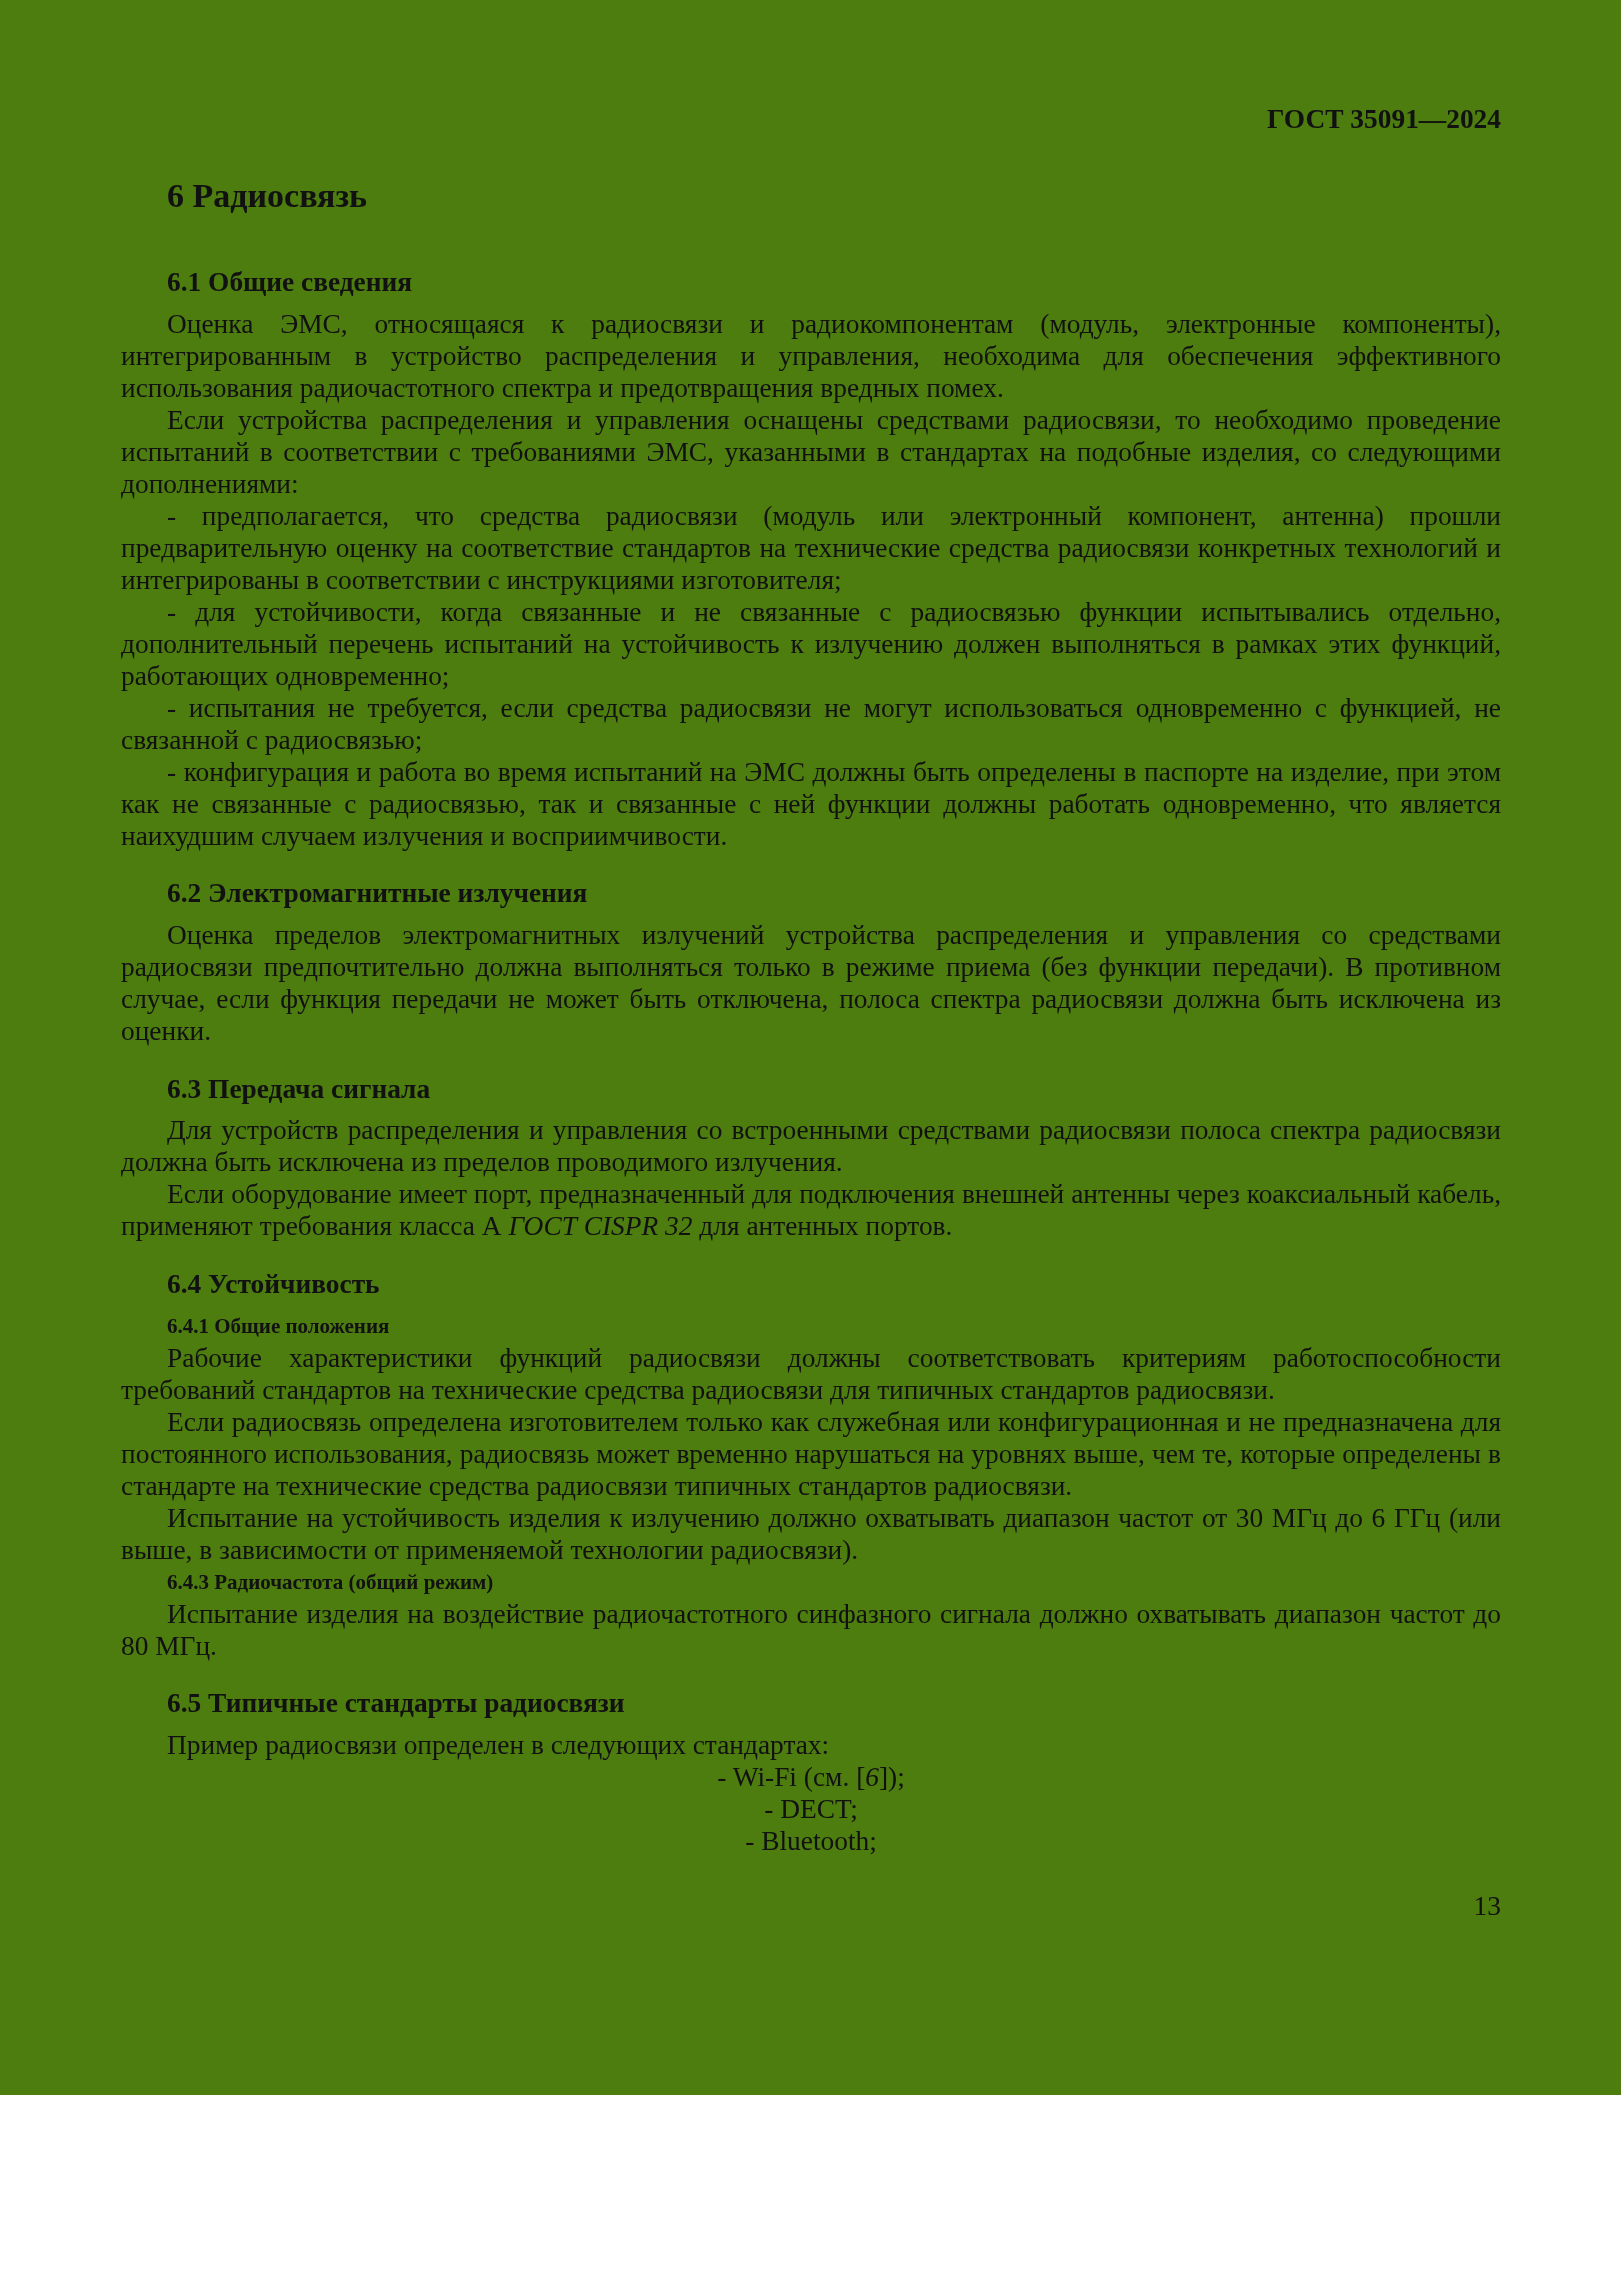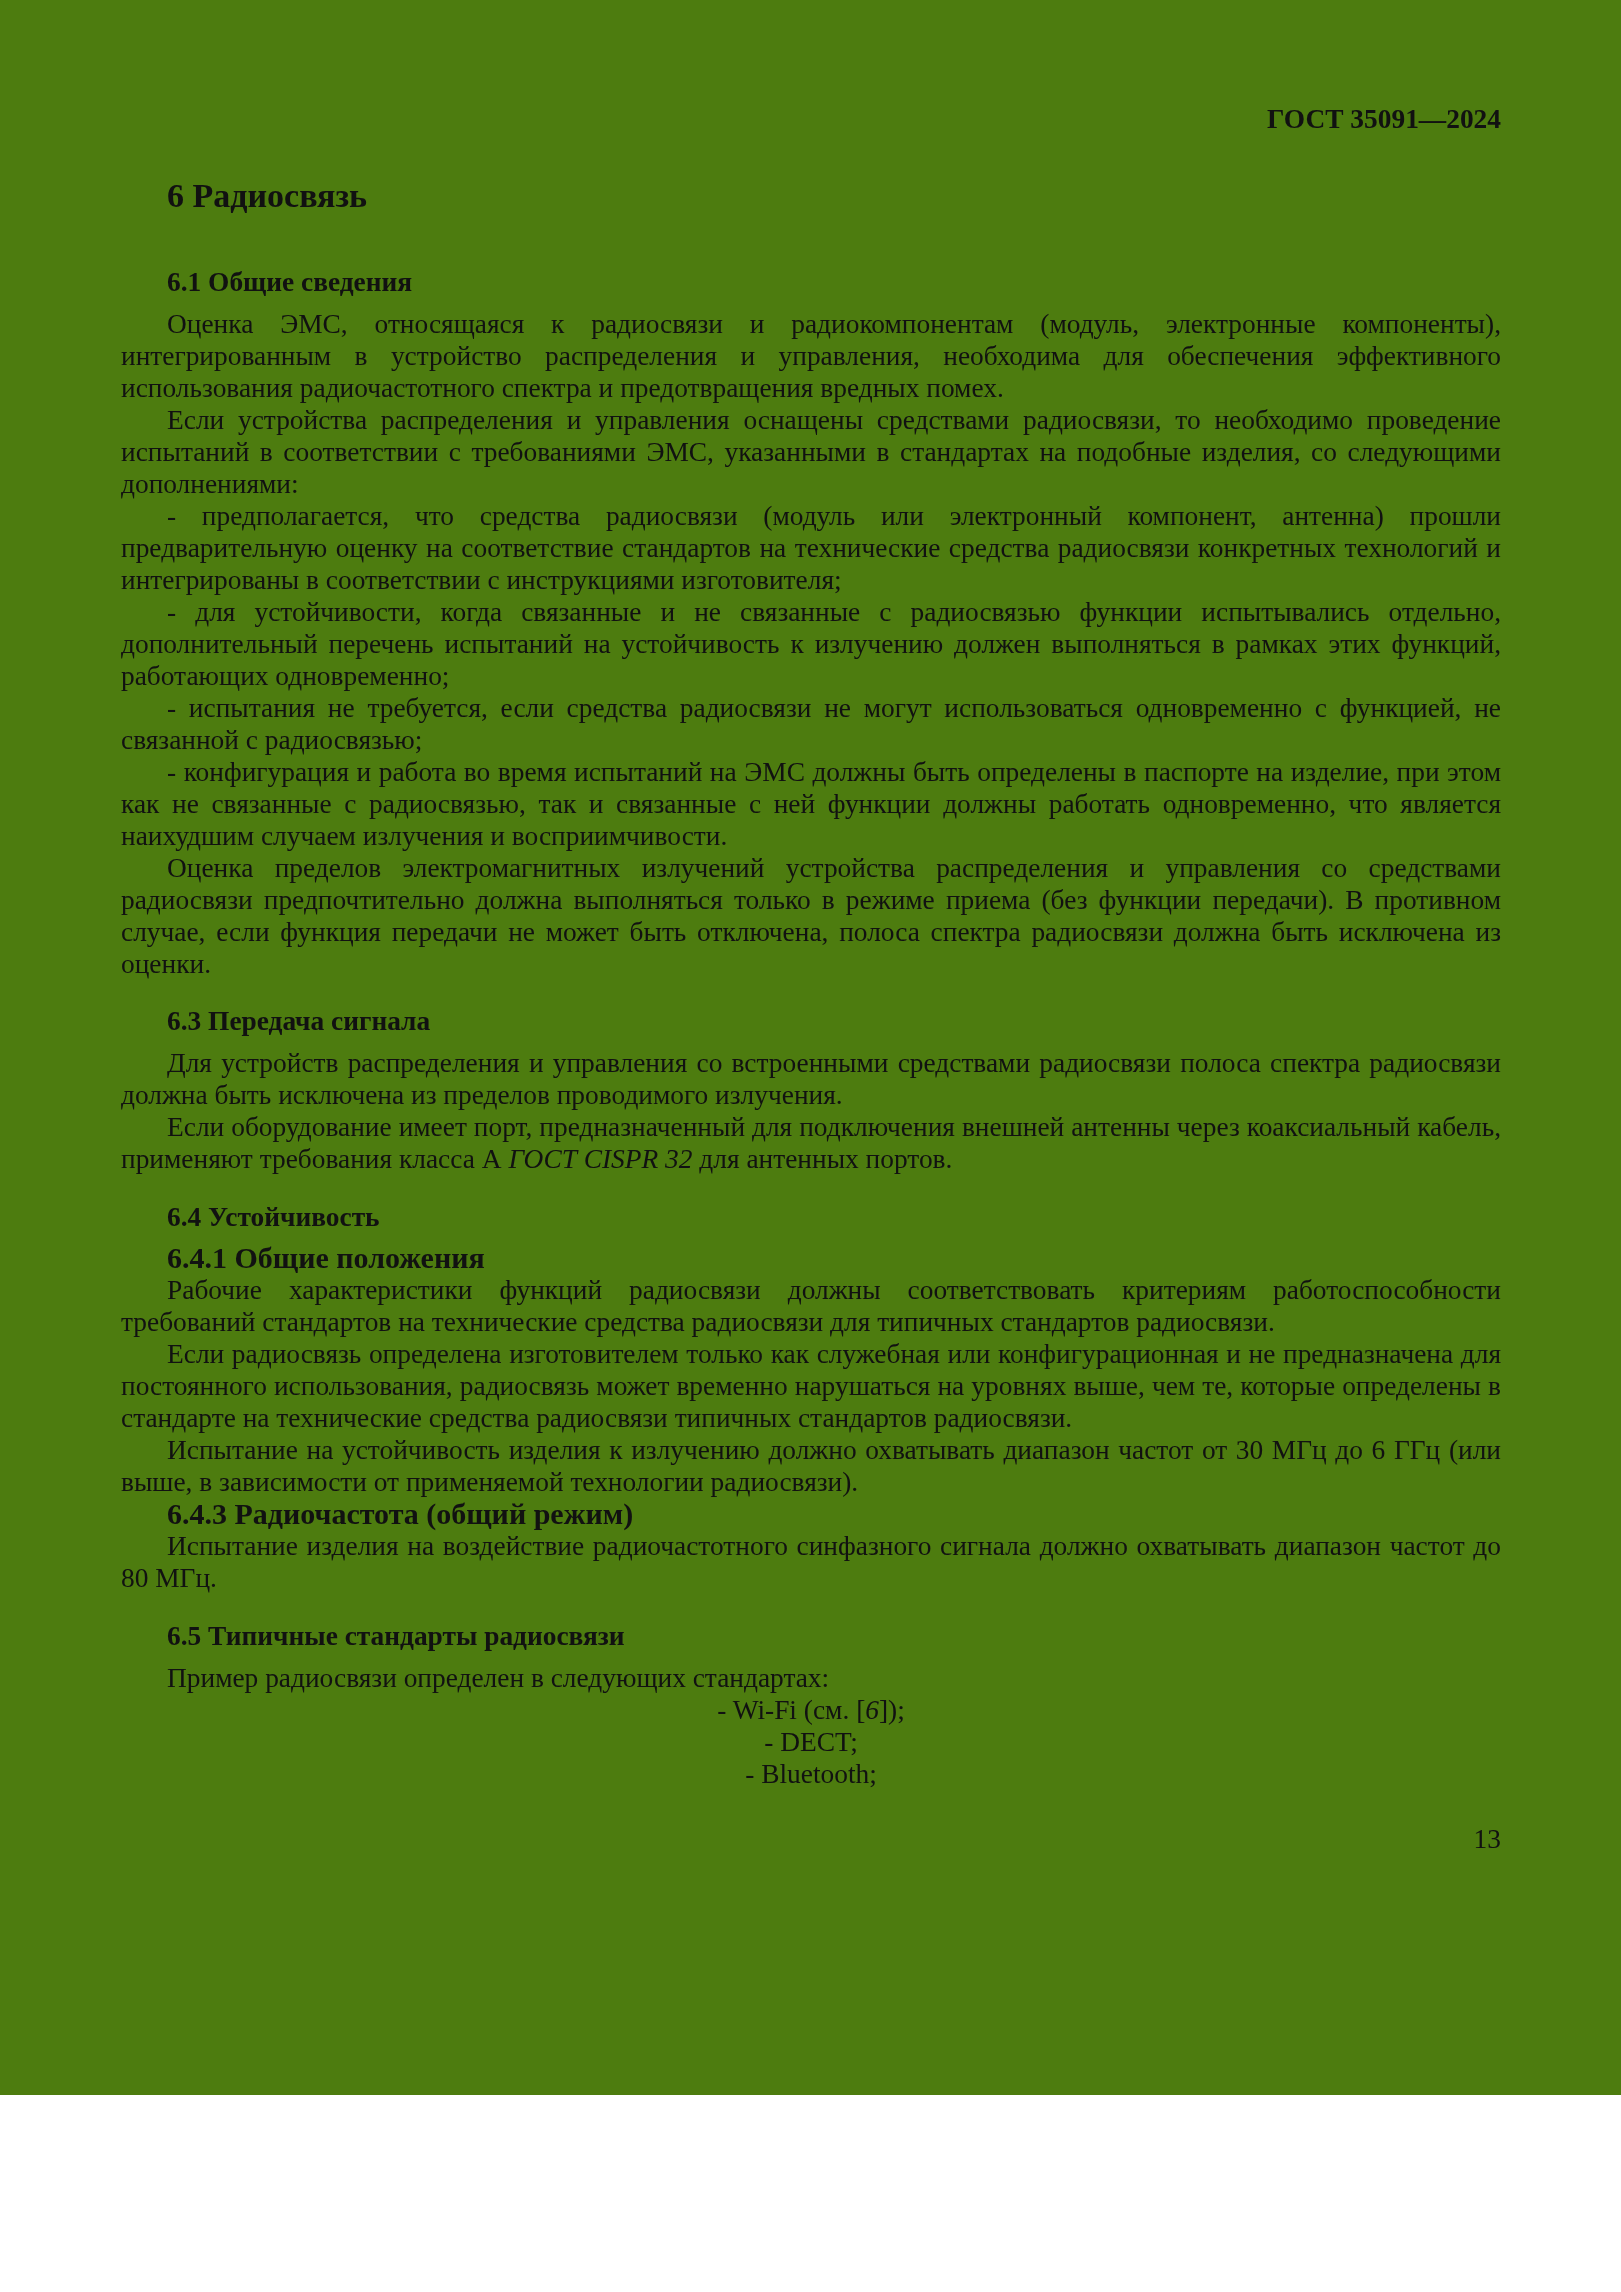--- a/index.html
+++ b/index.html
@@ -40,21 +40,21 @@
     font-size: 27.4px;
     font-weight: bold;
     line-height: 32px;
     margin: 25.5px 0 9.8px 0;
     padding-left: 46px;
   }
   #doc-body > .h2:first-child {
     margin-top: 0;
   }
   .h3 {
-    font-size: 30px;
+    font-size: 21px;
     font-weight: bold;
     line-height: 32px;
     margin: 0;
     padding-left: 46px;
   }
   .p {
     font-size: 27.4px;
     line-height: 32px;
     margin: 0;
     text-indent: 46px;
@@ -83,20 +83,21 @@
     <div class="doc-code">ГОСТ 35091—2024</div>
     <div class="doc-title">6 Радиосвязь</div>
     <div id="doc-body">
         <div class="h2">6.1 Общие сведения</div>
         <p class="p">Оценка ЭМС, относящаяся к радиосвязи и радиокомпонентам (модуль, электронные компоненты), интегрированным в устройство распределения и управления, необходима для обеспечения эффективного использования радиочастотного спектра и предотвращения вредных помех.</p>
         <p class="p">Если устройства распределения и управления оснащены средствами радиосвязи, то необходимо проведение испытаний в соответствии с требованиями ЭМС, указанными в стандартах на подобные изделия, со следующими дополнениями:</p>
         <p class="p">- предполагается, что средства радиосвязи (модуль или электронный компонент, антенна) прошли предварительную оценку на соответствие стандартов на технические средства радиосвязи конкретных технологий и интегрированы в соответствии с инструкциями изготовителя;</p>
         <p class="p">- для устойчивости, когда связанные и не связанные с радиосвязью функции испытывались отдельно, дополнительный перечень испытаний на устойчивость к излучению должен выполняться в рамках этих функций, работающих одновременно;</p>
         <p class="p">- испытания не требуется, если средства радиосвязи не могут использоваться одновременно с функцией, не связанной с радиосвязью;</p>
         <p class="p">- конфигурация и работа во время испытаний на ЭМС должны быть определены в паспорте на изделие, при этом как не связанные с радиосвязью, так и связанные с ней функции должны работать одновременно, что является наихудшим случаем излучения и восприимчивости.</p>
+        <div class="h2">6.2 Электромагнитные излучения</div>
         <p class="p">Оценка пределов электромагнитных излучений устройства распределения и управления со средствами радиосвязи предпочтительно должна выполняться только в режиме приема (без функции передачи). В противном случае, если функция передачи не может быть отключена, полоса спектра радиосвязи должна быть исключена из оценки.</p>
         <div class="h2">6.3 Передача сигнала</div>
         <p class="p">Для устройств распределения и управления со встроенными средствами радиосвязи полоса спектра радиосвязи должна быть исключена из пределов проводимого излучения.</p>
         <p class="p">Если оборудование имеет порт, предназначенный для подключения внешней антенны через коаксиальный кабель, применяют требования класса А <i>ГОСТ CISPR 32</i> для антенных портов.</p>
         <div class="h2">6.4 Устойчивость</div>
         <div class="h3">6.4.1 Общие положения</div>
         <p class="p">Рабочие характеристики функций радиосвязи должны соответствовать критериям работоспособности требований стандартов на технические средства радиосвязи для типичных стандартов радиосвязи.</p>
         <p class="p">Если радиосвязь определена изготовителем только как служебная или конфигурационная и не предназначена для постоянного использования, радиосвязь может временно нарушаться на уровнях выше, чем те, которые определены в стандарте на технические средства радиосвязи типичных стандартов радиосвязи.</p>
         <p class="p">Испытание на устойчивость изделия к излучению должно охватывать диапазон частот от 30 МГц до 6 ГГц (или выше, в зависимости от применяемой технологии радиосвязи).</p>
         <div class="h3">6.4.3 Радиочастота (общий режим)</div>

